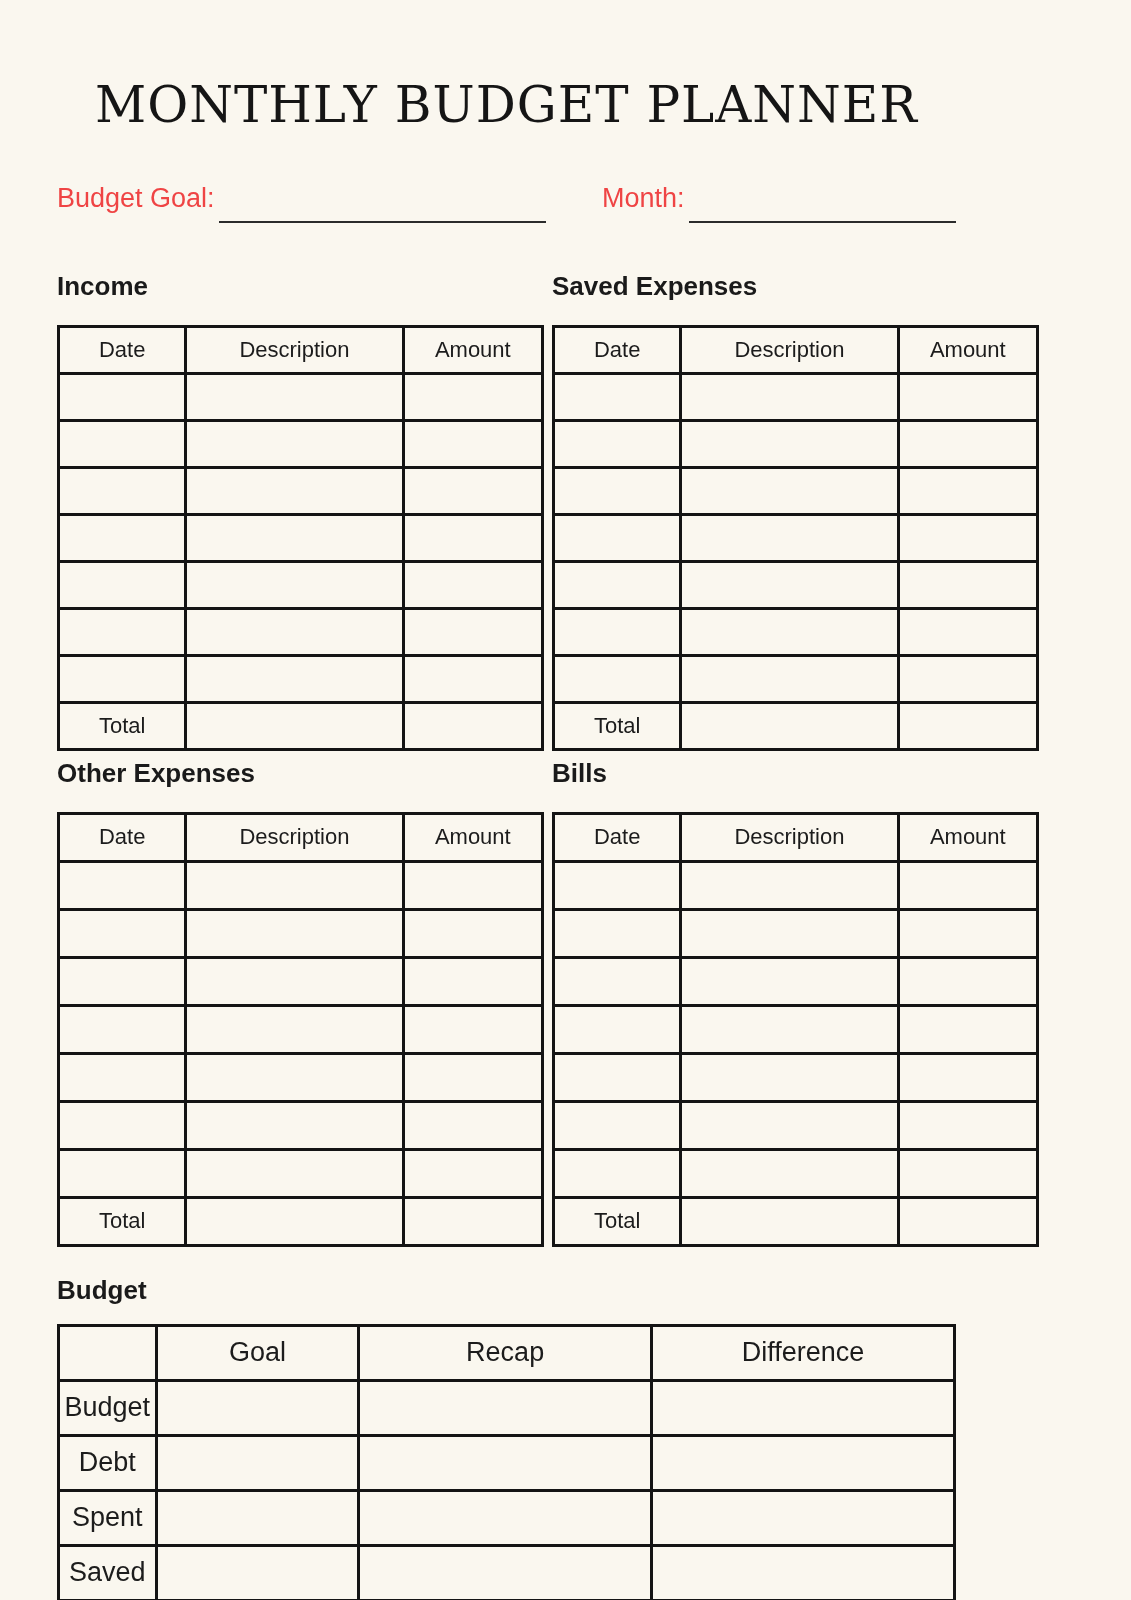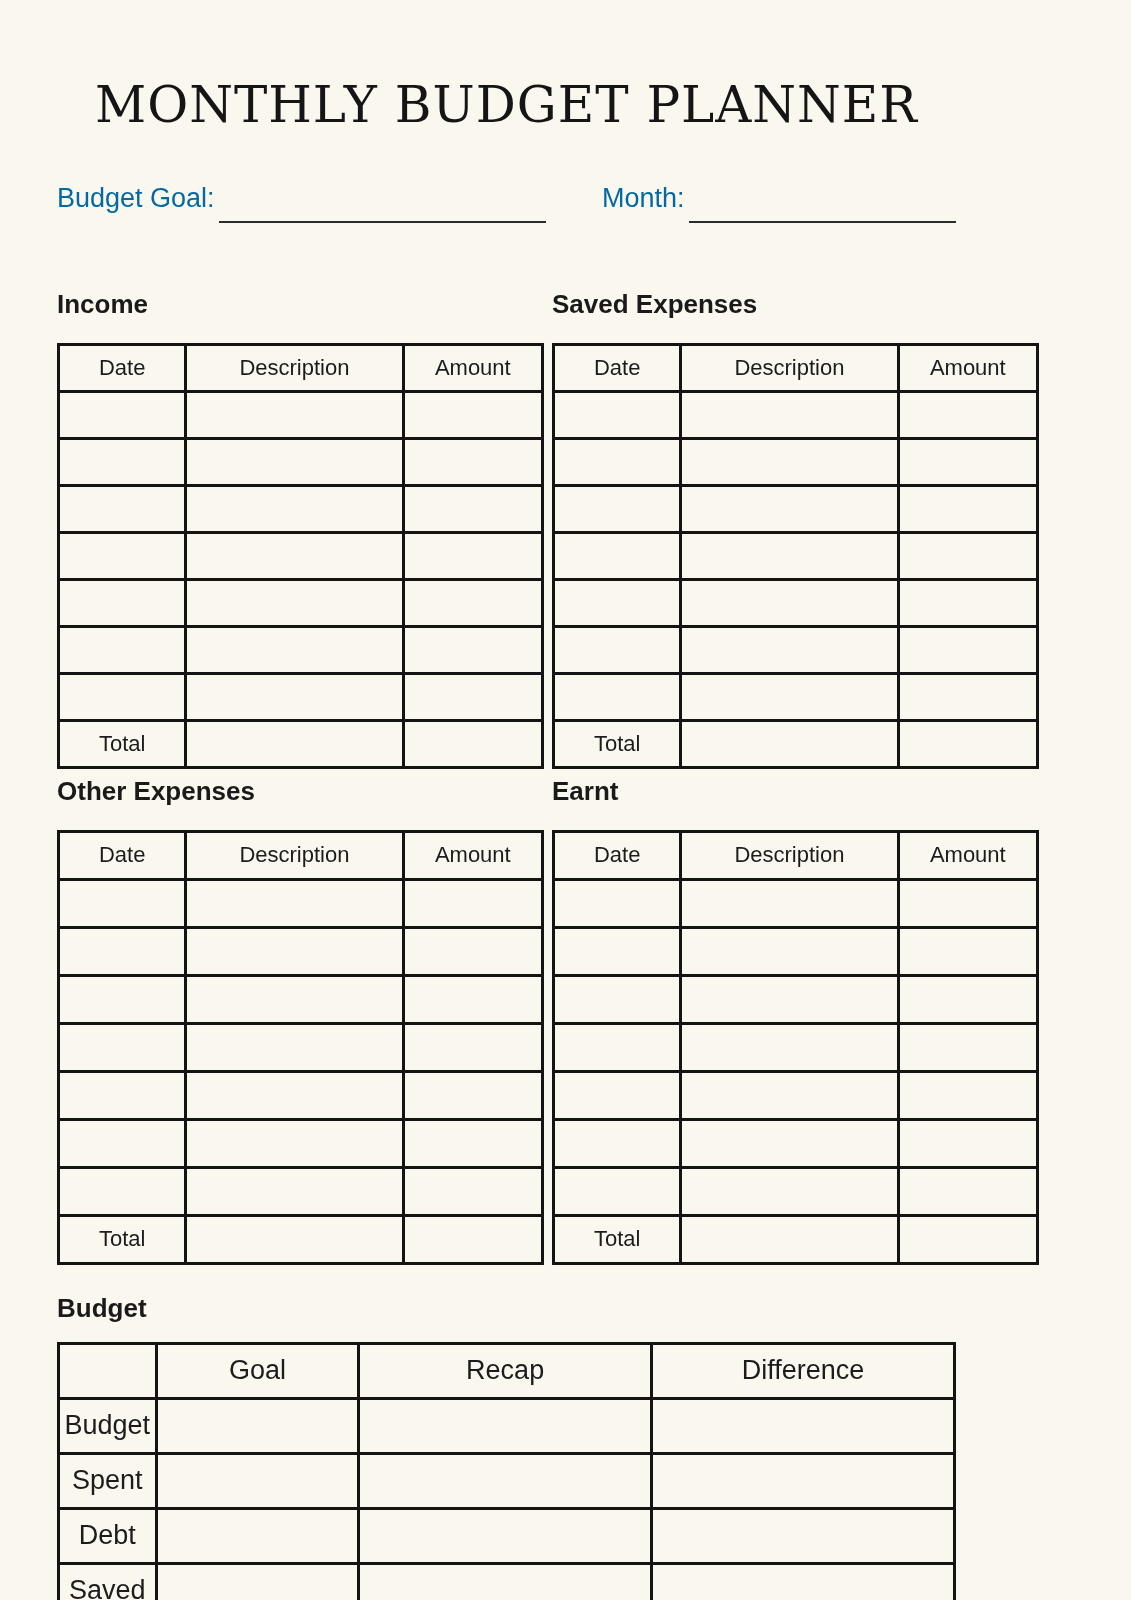--- a/index.html
+++ b/index.html
@@ -31,36 +31,36 @@
     display: flex;
     margin-top: 50px;
     height: 40px;
   }
   .field { display: flex; }
   .field-budget-goal { flex: 0 0 489px; }
   .field-month { flex: 1; margin-left: 56px; }
   .field-label {
     font-size: 27px;
     line-height: 1.15;
-    color: #0369a1;
+    color: #ef4444;
     white-space: nowrap;
   }
   .field-line {
     flex: 1;
     height: 38px;
     margin-left: 4px;
     border-bottom: 2px solid #2B2B2B;
   }
   
   .sections-grid {
     display: grid;
     grid-template-columns: 487px 487px;
     column-gap: 43px;
     row-gap: 10px;
-    margin-top: 67px;
+    margin-top: 49px;
     gap: 8px;
   }
   .section-title {
     margin: 0 0 23px 0;
     font-size: 26px;
     font-weight: bold;
     color: #1A1A1A;
     line-height: 1.15;
   }
   table {
@@ -287,21 +287,21 @@
           <tr class="total-row">
             <td>Total</td>
             <td></td>
             <td></td>
           </tr>
         </tbody>
       </table>
     </section>
 
     <section class="budget-section">
-      <h2 class="section-title">Earnt</h2>
+      <h2 class="section-title">Bills</h2>
       <table class="budget-table table-bottom">
         <colgroup>
             <col class="c-date">
             <col class="c-desc">
             <col class="c-amt">
           </colgroup>
         <thead>
           <tr>
             <th>Date</th>
             <th>Description</th>
@@ -373,27 +373,27 @@
         </tr>
       </thead>
       <tbody>
         <tr>
           <td>Budget</td>
           <td></td>
           <td></td>
           <td></td>
         </tr>
         <tr>
-          <td>Spent</td>
+          <td>Debt</td>
           <td></td>
           <td></td>
           <td></td>
         </tr>
         <tr>
-          <td>Debt</td>
+          <td>Spent</td>
           <td></td>
           <td></td>
           <td></td>
         </tr>
         <tr>
           <td>Saved</td>
           <td></td>
           <td></td>
           <td></td>
         </tr>

